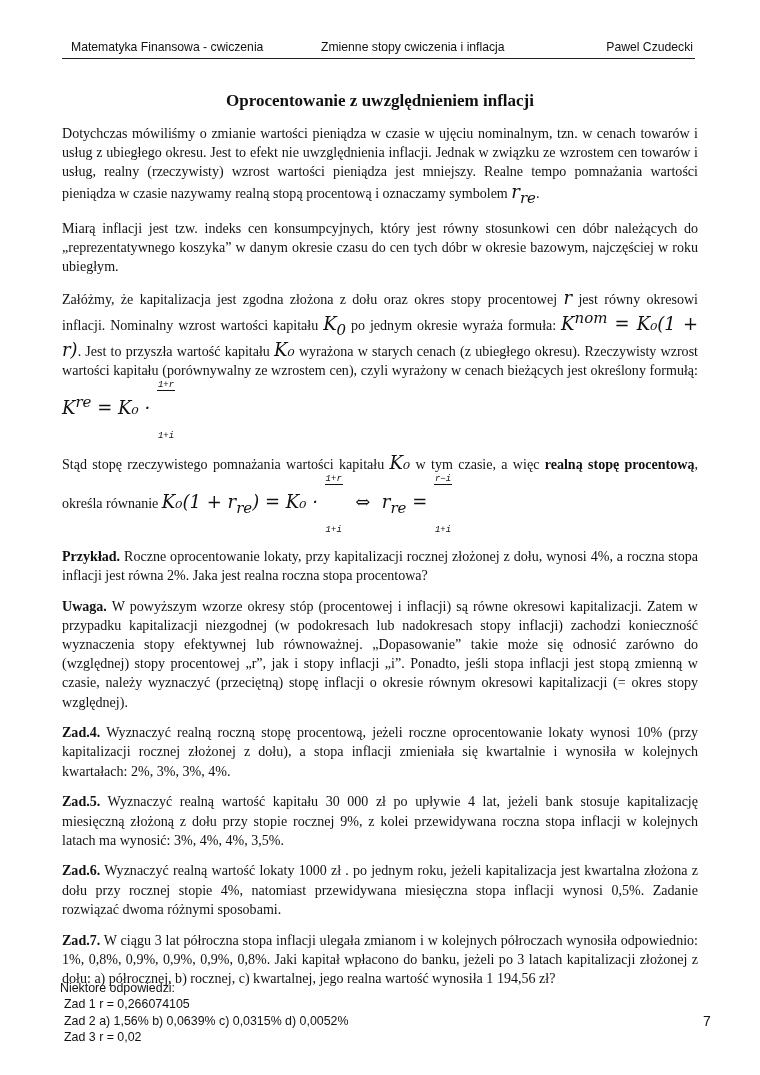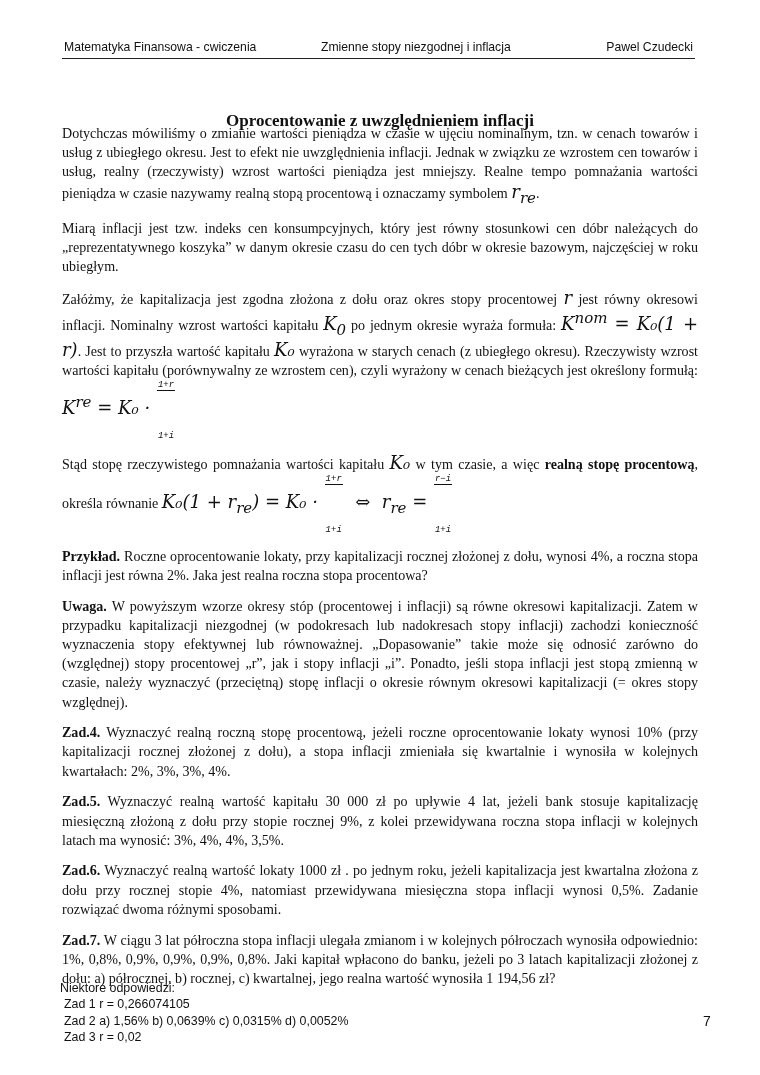--- a/index.html
+++ b/index.html
@@ -3,26 +3,26 @@
 <meta charset="utf-8">
 <style>
   html, body { margin: 0; padding: 0; background: #ffffff; }
   body { width: 760px; height: 1075px; position: relative; overflow: hidden; color: #111; }
   .page-header {
     position: absolute; left: 62px; top: 38px; width: 633px; height: 20px;
     font-family: "Liberation Sans", sans-serif; font-size: 12.2px; color: #111;
     border-bottom: 1.6px solid #222;
   }
   .page-header span { position: absolute; top: 2px; white-space: nowrap; }
-  .hdr-left { left: 2px; }
+  .hdr-left { left: 9px; }
   .hdr-center { left: 259px; }
   .hdr-right { right: 2px; margin-left: 20px; }
   .title {
     position: absolute; left: 0; width: 760px; top: 91px; text-align: center;
-    font-family: "Liberation Serif", serif; font-weight: bold; font-size: 17px; margin-top: 20px;
+    font-family: "Liberation Serif", serif; font-weight: bold; font-size: 17px;
   }
   .body {
     position: absolute; left: 62px; top: 124px; width: 636px;
     font-family: "Liberation Serif", serif; font-size: 14.05px; line-height: 19.2px;
     text-align: justify;
   }
   .body p { margin: 0 0 11.5px 0; }
   .math { font-family: "DejaVu Serif", serif; font-style: italic; font-size: 18px; }
   .frac { display: inline-block; vertical-align: middle; text-align: center; font-family: Liberation Mono, monospace; font-style: italic; font-size: 9px; line-height: 10px; margin: 0 1px; }
   .frac .num { display: block; border-bottom: 1px solid #111; padding: 0 1px; }
@@ -37,21 +37,21 @@
   .page-number {
     position: absolute; left: 703px; top: 1013px;
     font-family: "Liberation Sans", sans-serif; font-size: 14px;
   }
 </style>
 </head>
 <body>
 
 <div class="page-header">
   <span class="hdr-left">Matematyka Finansowa - cwiczenia</span>
-  <span class="hdr-center">Zmienne stopy niezgodnej i inflacja</span>
+  <span class="hdr-center">Zmienne stopy cwiczenia i inflacja</span>
   <span class="hdr-right">Pawel Czudecki</span>
 </div>
 
 <div class="title">Oprocentowanie z uwzględnieniem inflacji</div>
 
 <div class="body">
   <p>
     <span>Dotychczas mówiliśmy o zmianie wartości pieniądza w czasie w ujęciu nominalnym, tzn. w cenach towarów i usług z ubiegłego okresu. Jest to efekt nie uwzględnienia inflacji. Jednak w związku ze wzrostem cen towarów i usług, realny (rzeczywisty) wzrost wartości pieniądza jest mniejszy. Realne tempo pomnażania wartości pieniądza w czasie nazywamy realną stopą procentową i oznaczamy symbolem </span><span class="math"><span>r</span><sub>re</sub></span><span>.</span>
   </p>
 

